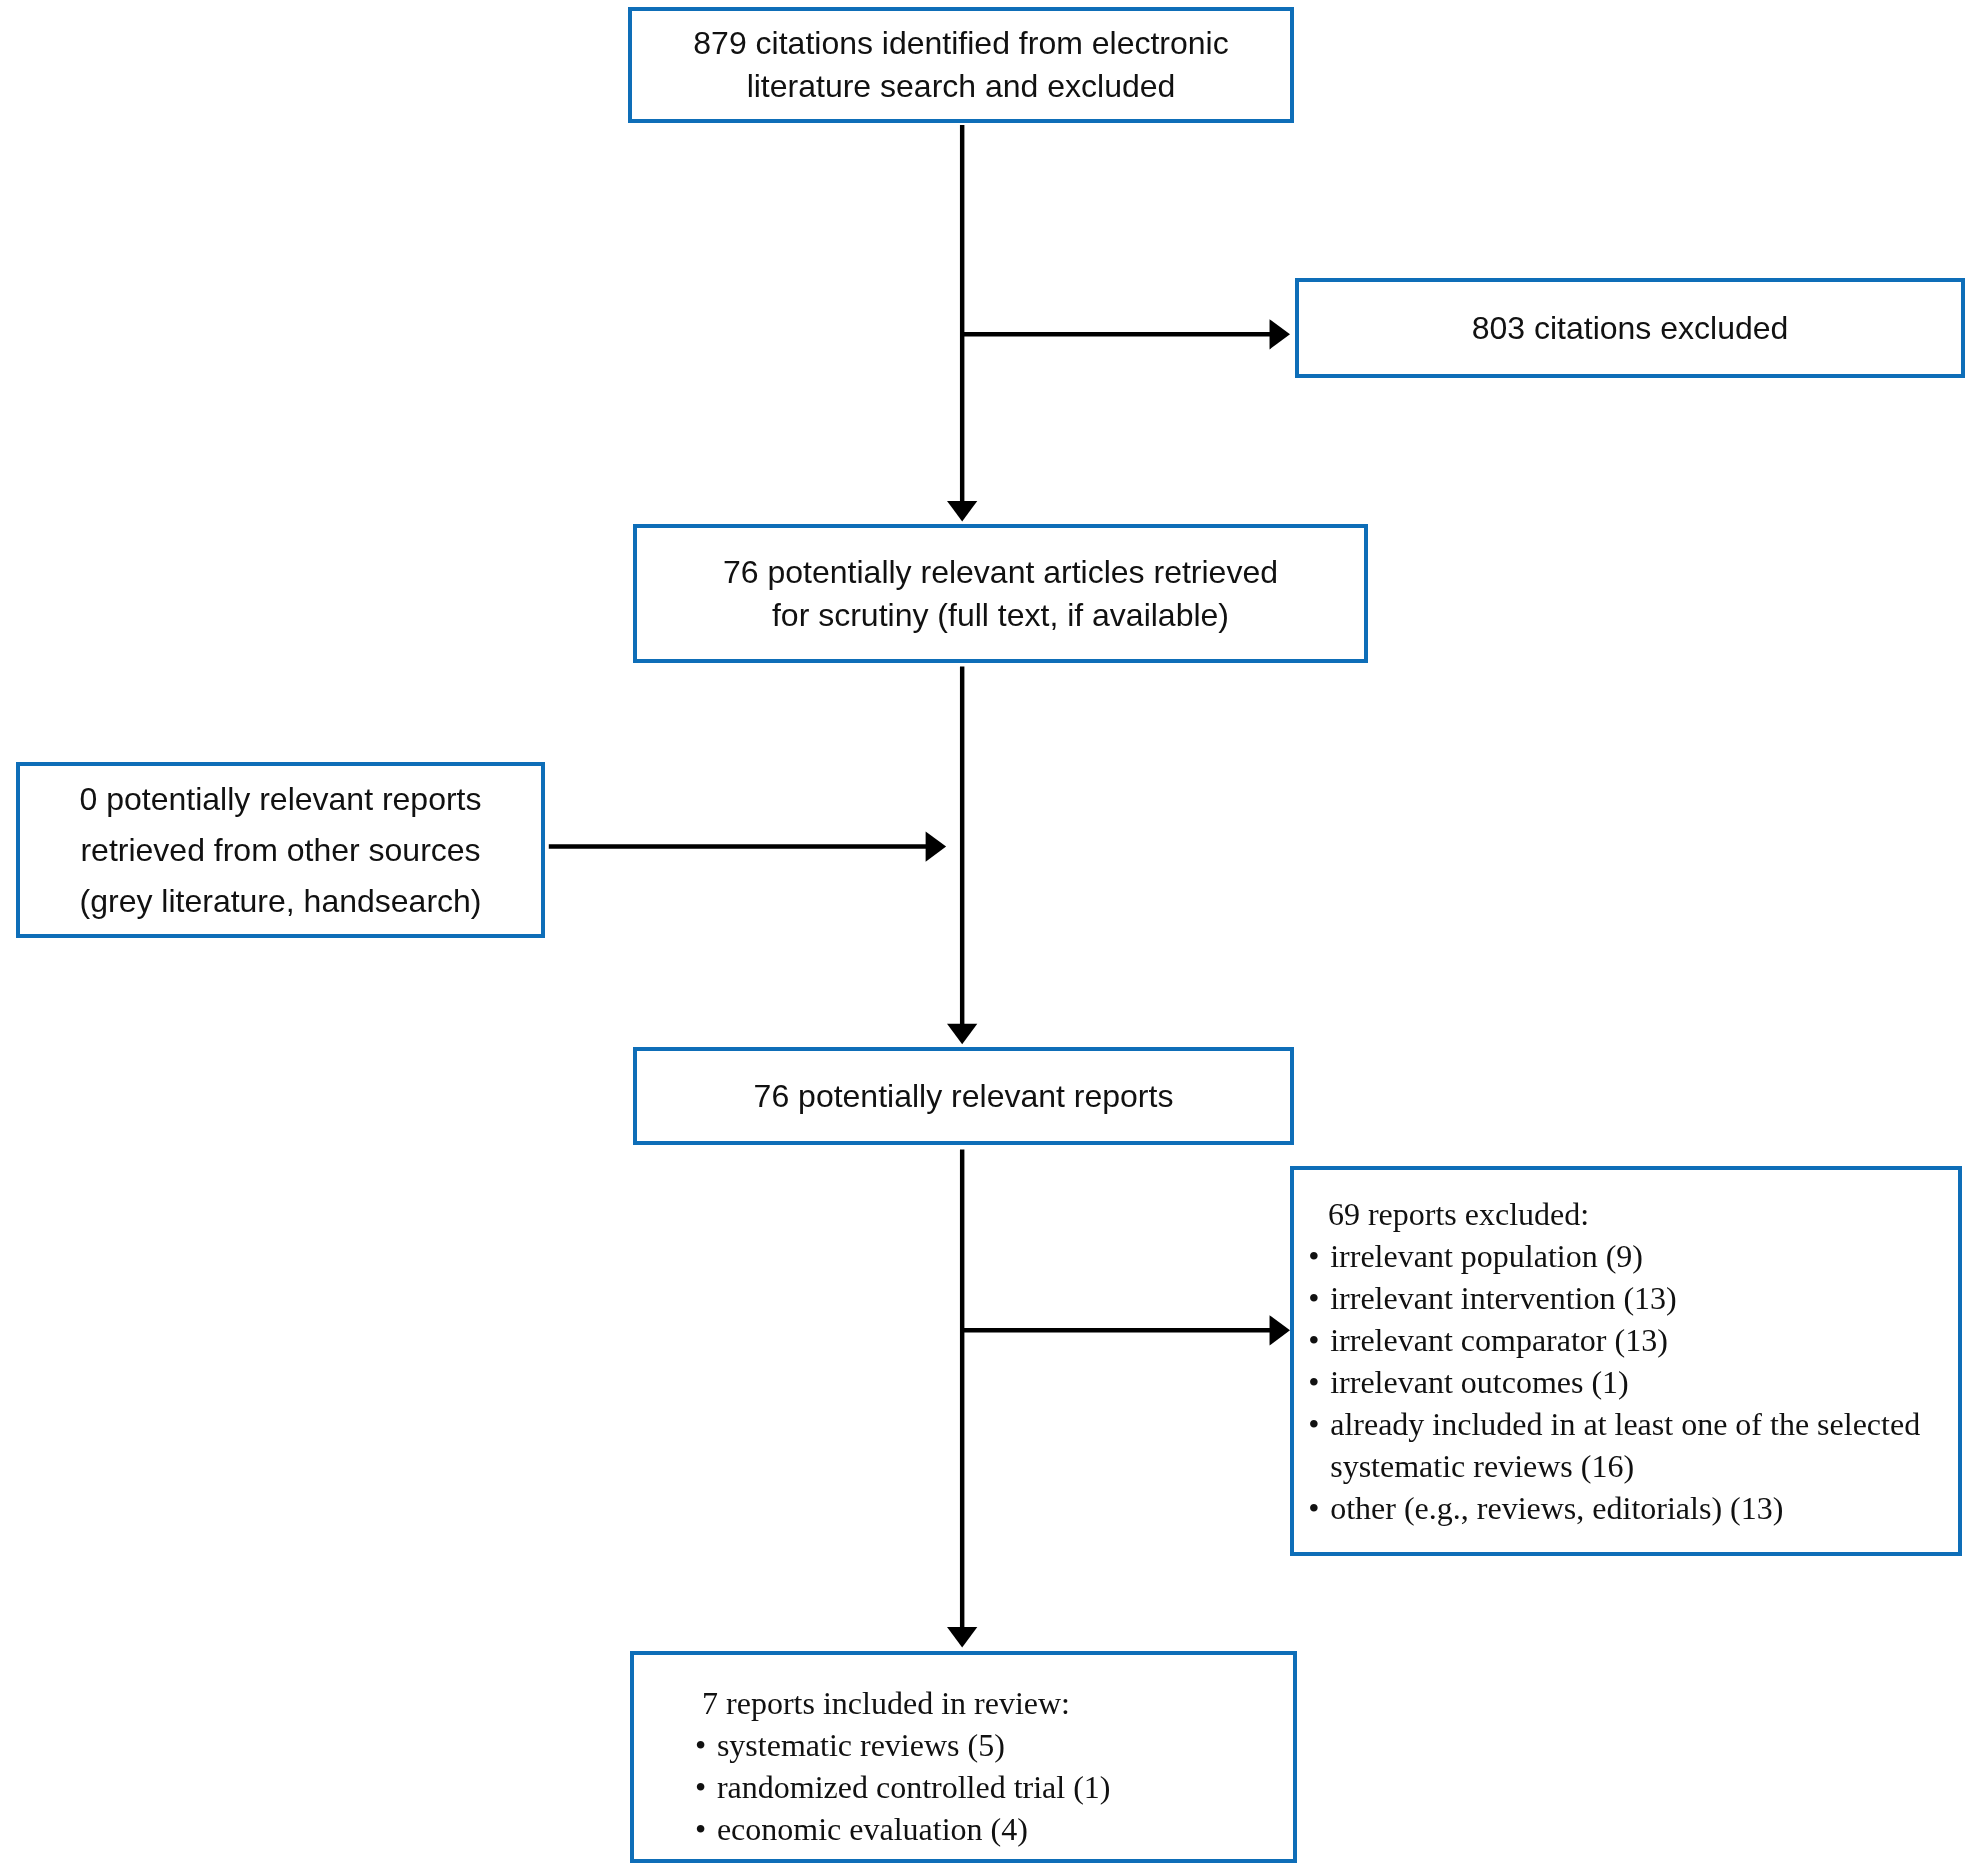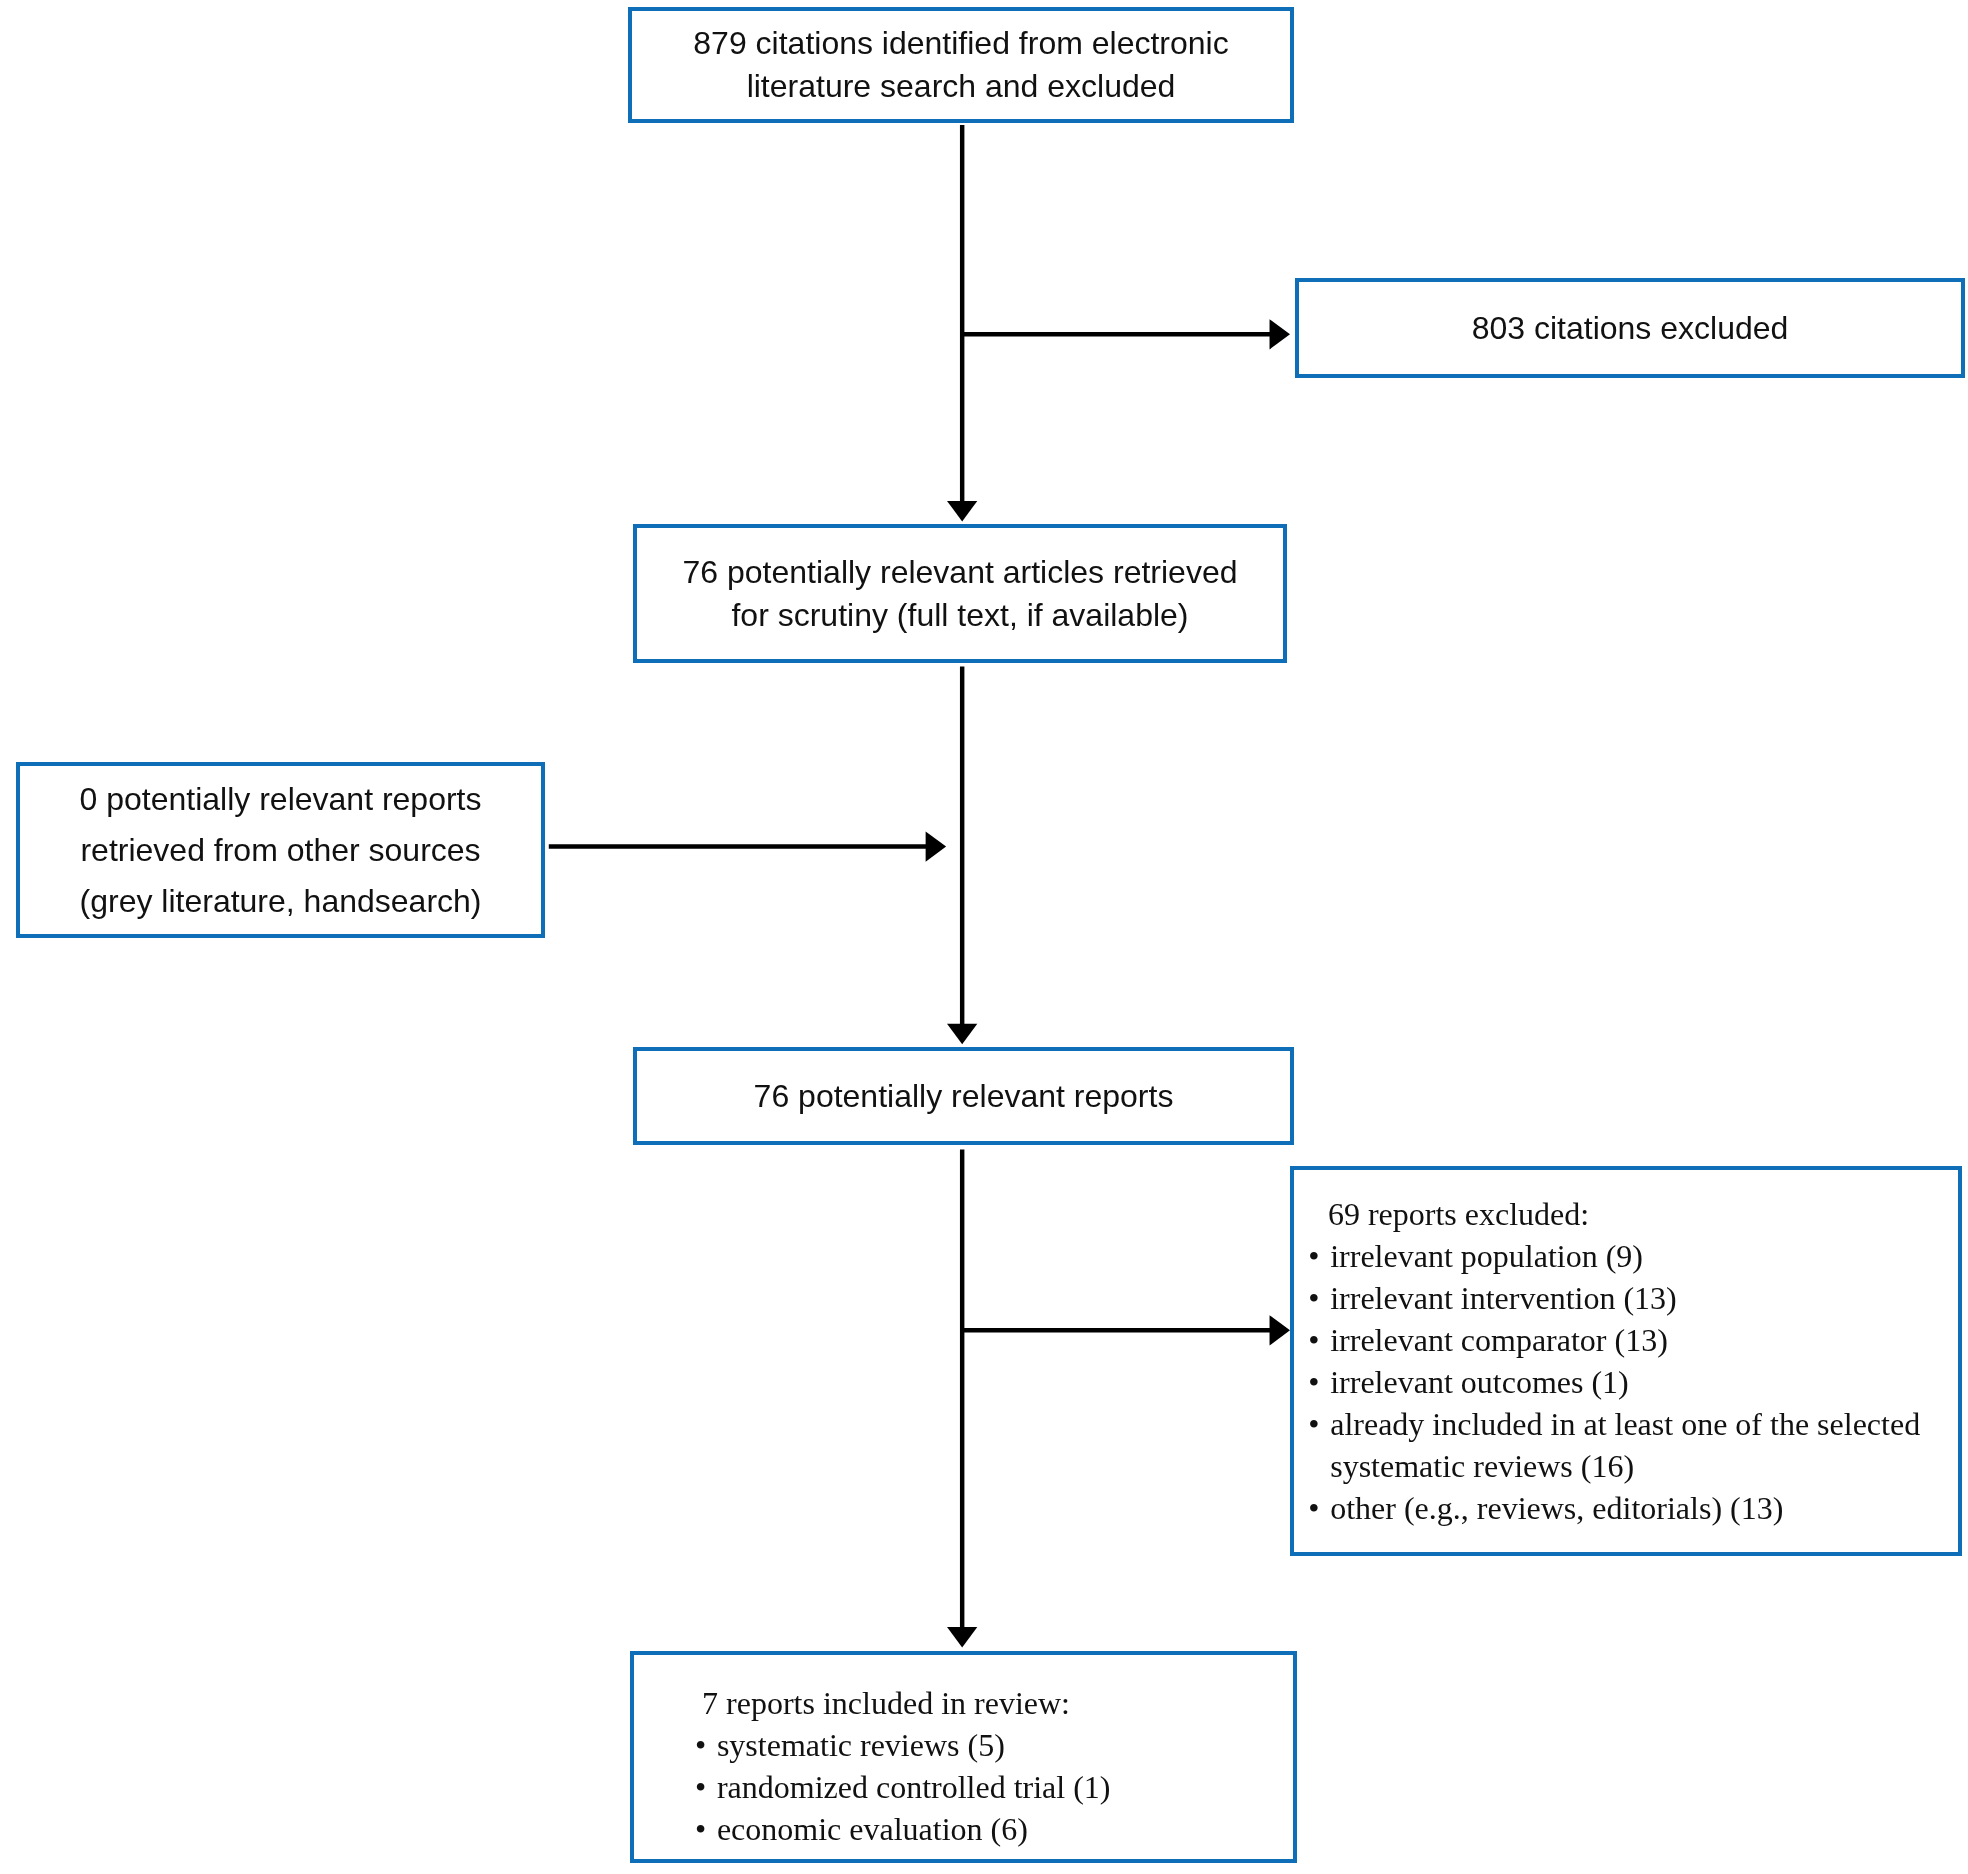--- a/index.html
+++ b/index.html
@@ -53,21 +53,21 @@
     left: 1290px; top: 1166px; width: 672px; height: 390px;
     padding: 23px 21.4px 21.4px 14.3px;
   }
   #included-box {
     left: 630px; top: 1651px; width: 667px; height: 212px;
     padding: 27px 25px 24px 61px;
   }
   #included-box .box-title { margin-left: 7.1px; }
   #identified-box { left: 628px; top: 7.1px;    width: 666px; height: 116px; }
   #excluded-citations-box { left: 1295px; top: 278px; width: 670px; height: 100px; }
-  #retrieved-box  { left: 633px; top: 524px;  width: 654px; height: 139px; }
+  #retrieved-box  { left: 633px; top: 524px;  width: 735px; height: 139px; }
   #other-sources-box { left: 16px; top: 762px; width: 529px; height: 176px; gap: 8px; }
   #relevant-reports-box { left: 633px; top: 1047px; width: 661px; height: 98px; }
 </style>
 </head>
 <body>
 
 <div class="canvas">
 
   <svg class="arrow-layer" viewBox="0 0 2209 2103" xmlns="http://www.w3.org/2000/svg">
 
@@ -159,18 +159,18 @@
     <div class="bullet-row">
       <span class="dot">•</span>
       <span class="bullet-text">systematic reviews (5)</span>
     </div>
     <div class="bullet-row">
       <span class="dot">•</span>
       <span class="bullet-text">randomized controlled trial (1)</span>
     </div>
     <div class="bullet-row">
       <span class="dot">•</span>
-      <span class="bullet-text">economic evaluation (6)</span>
+      <span class="bullet-text">economic evaluation (4)</span>
     </div>
   </div>
 
 </div>
 
 
 </body></html>

